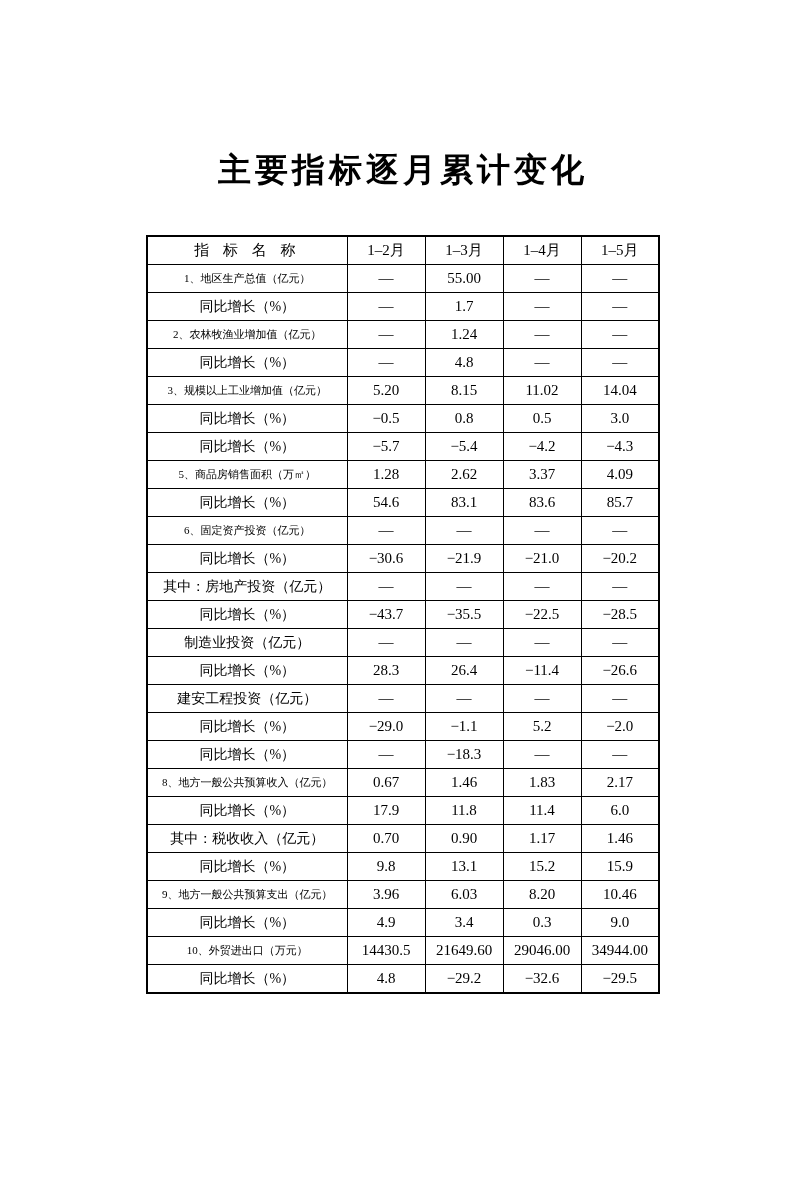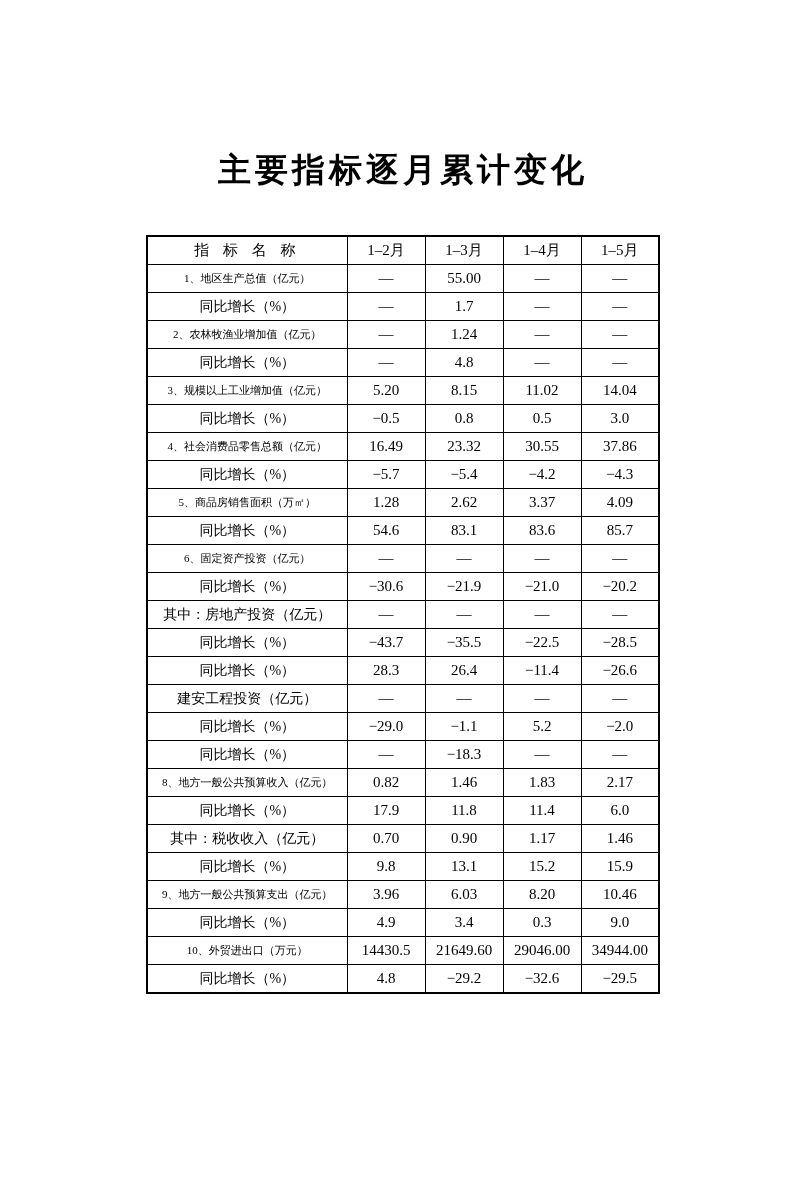--- a/index.html
+++ b/index.html
@@ -153,27 +153,20 @@
             <td class="num outer-r">14.04</td>
           </tr>
           <tr>
             <td class="outer-l lbl-sub">同比增长（%）</td>
             <td class="num">−0.5</td>
             <td class="num">0.8</td>
             <td class="num">0.5</td>
             <td class="num outer-r">3.0</td>
           </tr>
           <tr>
-            <td class="outer-l lbl-main">4、社会消费品零售总额（亿元）</td>
-            <td class="num">16.49</td>
-            <td class="num">23.32</td>
-            <td class="num">30.55</td>
-            <td class="num outer-r">37.86</td>
-          </tr>
-          <tr>
             <td class="outer-l lbl-sub">同比增长（%）</td>
             <td class="num">−5.7</td>
             <td class="num">−5.4</td>
             <td class="num">−4.2</td>
             <td class="num outer-r">−4.3</td>
           </tr>
           <tr>
             <td class="outer-l lbl-main">5、商品房销售面积（万㎡）</td>
             <td class="num">1.28</td>
             <td class="num">2.62</td>
@@ -209,20 +202,27 @@
             <td class="num outer-r">—</td>
           </tr>
           <tr>
             <td class="outer-l lbl-sub2">同比增长（%）</td>
             <td class="num">−43.7</td>
             <td class="num">−35.5</td>
             <td class="num">−22.5</td>
             <td class="num outer-r">−28.5</td>
           </tr>
           <tr>
+            <td class="outer-l lbl-sub2">制造业投资（亿元）</td>
+            <td class="num">—</td>
+            <td class="num">—</td>
+            <td class="num">—</td>
+            <td class="num outer-r">—</td>
+          </tr>
+          <tr>
             <td class="outer-l lbl-sub2">同比增长（%）</td>
             <td class="num">28.3</td>
             <td class="num">26.4</td>
             <td class="num">−11.4</td>
             <td class="num outer-r">−26.6</td>
           </tr>
           <tr>
             <td class="outer-l lbl-sub2">建安工程投资（亿元）</td>
             <td class="num">—</td>
             <td class="num">—</td>
@@ -238,21 +238,21 @@
           </tr>
           <tr>
             <td class="outer-l lbl-sub">同比增长（%）</td>
             <td class="num">—</td>
             <td class="num">−18.3</td>
             <td class="num">—</td>
             <td class="num outer-r">—</td>
           </tr>
           <tr>
             <td class="outer-l lbl-main">8、地方一般公共预算收入（亿元）</td>
-            <td class="num">0.82</td>
+            <td class="num">0.67</td>
             <td class="num">1.46</td>
             <td class="num">1.83</td>
             <td class="num outer-r">2.17</td>
           </tr>
           <tr>
             <td class="outer-l lbl-sub">同比增长（%）</td>
             <td class="num">17.9</td>
             <td class="num">11.8</td>
             <td class="num">11.4</td>
             <td class="num outer-r">6.0</td>

